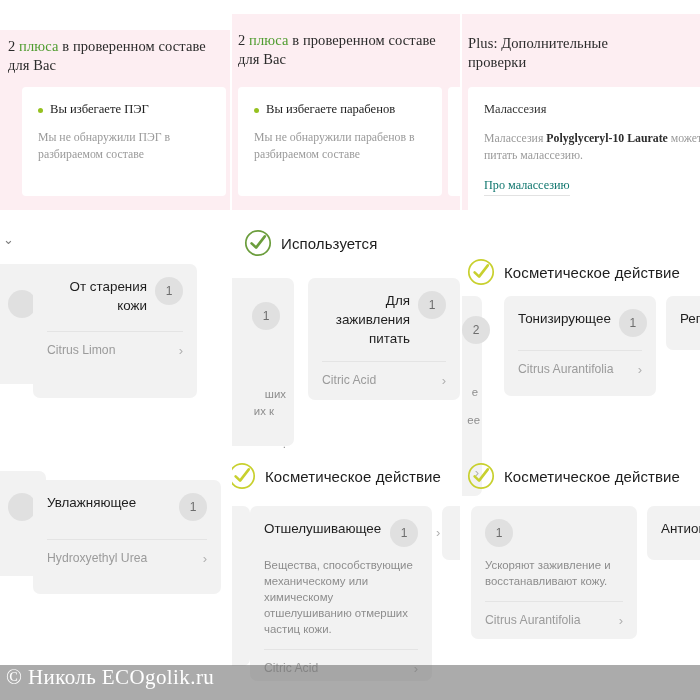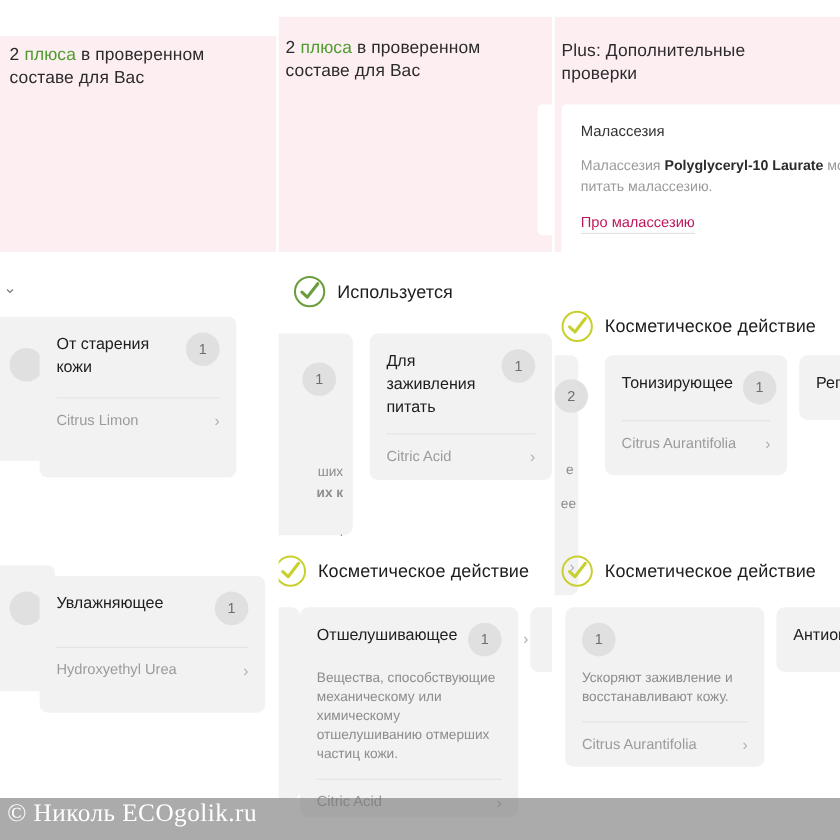--- a/index.html
+++ b/index.html
@@ -16,20 +16,21 @@
   #col1 { left: 0;   width: 232px; }
   #col2 { left: 232px; width: 230px; }
   #col3 { left: 462px; width: 238px; }
 
   .col-gap { position: absolute; top: 0; height: 700px; width: 2px; background: #ffffff; z-index: 30; }
 
   
   .hero {
     position: absolute; left: 0; right: 0;
     background: #fdeef2;
+    font-family: Liberation Serif, serif;
   }
   .hero-title {
     font-size: 14.5px; line-height: 19px; color: #2b2b2b;
     font-weight: 400; letter-spacing: .1px;
   }
   .hero-title .hl { color: #4f9c2f; }
 
   .white-card {
     background: #ffffff; border-radius: 4px;
     padding: 14px 16px 16px 16px;
@@ -39,35 +40,35 @@
     width: 5px; height: 5px; border-radius: 50%;
     background: #95c11f; margin-top: 7px; flex: none;
   }
   .bullet-label { font-size: 12.6px; line-height: 17px; color: #222; }
   .card-desc {
     font-size: 11.8px; line-height: 16.5px; color: #9a9a9a; margin-top: 11px;
   }
   .plain-title { font-size: 12.4px; line-height: 17px; color: #333; }
   .ing-strong { color: #2c2c2c; font-weight: 700; }
   .link-line {
-    font-size: 12.2px; color: #be185d; margin-top: 15px;
+    font-size: 12.2px; color: #0f766e; margin-top: 15px;
     border-bottom: 1px solid #e2e2e2; display: inline-block; padding-bottom: 2px;
   }
 
   
   .sec-head { display: flex; align-items: center; gap: 9px; }
   .sec-head .txt { font-size: 15px; color: #1d1d1d; letter-spacing: .1px; }
   .chk { flex: none; display: block; }
 
   
   .tile {
     background: #f2f2f2; border-radius: 7px; padding: 13px 14px 12px 14px;
     position: absolute;
   }
-  .tile-head { display: flex; align-items: flex-start; justify-content: space-between; gap: 8px; }
+  .tile-head { display: flex; align-items: flex-start; justify-content: space-between; gap: 8px; text-align: right; }
   .tile-title { font-size: 13.4px; line-height: 19px; color: #1e1e1e; }
   .count {
     flex: none; width: 28px; height: 28px; border-radius: 50%;
     background: #e0e0e0; color: #6d6d6d; font-size: 12px;
     display: flex; align-items: center; justify-content: center;
   }
   .tile-desc { font-size: 11.4px; line-height: 16px; color: #8d8d8d; margin-top: 10px; }
   .divider { height: 1px; background: #e4e4e4; margin: 12px 0 0 0; }
   .ing-row {
     display: flex; align-items: center; justify-content: space-between;
@@ -97,20 +98,27 @@
 <div class="stage">
 
   <div class="col" id="col1">
 
     <div class="hero" style="top:30px;height:180px;">
       <div class="hero-title" style="position:absolute;left:8px;top:7px;width:200px;">
         <span>2</span>
         <span class="hl">плюса</span><span> в проверенном составе для Вас</span>
       </div>
 
+      <div class="white-card" style="position:absolute;left:22px;top:57px;width:204px;height:109px;">
+        <div class="bullet-row">
+          <span class="dot"></span>
+          <span class="bullet-label">Вы избегаете ПЭГ</span>
+        </div>
+        <div class="card-desc">Мы не обнаружили ПЭГ в разбираемом составе</div>
+      </div>
     </div>
 
     <div class="tile" style="left:-40px;top:264px;width:86px;height:120px;border-radius:7px;">
       <div class="count" style="position:absolute;right:10px;top:26px;"></div>
     </div>
 
     <span class="caret" style="left:3px;top:232px;">⌄</span>
 
     <div class="tile" style="left:33px;top:264px;width:164px;height:134px;">
       <div class="tile-head">
@@ -142,36 +150,43 @@
   </div>
 
   <div class="col" id="col2">
 
     <div class="hero" style="top:14px;height:196px;">
       <div class="hero-title" style="position:absolute;left:6px;top:17px;width:205px;">
         <span>2</span>
         <span class="hl">плюса</span><span> в проверенном составе для Вас</span>
       </div>
 
+      <div class="white-card" style="position:absolute;left:6px;top:73px;width:204px;height:109px;">
+        <div class="bullet-row">
+          <span class="dot"></span>
+          <span class="bullet-label">Вы избегаете парабенов</span>
+        </div>
+        <div class="card-desc">Мы не обнаружили парабенов в разбираемом составе</div>
+      </div>
 
       <div class="white-card" style="position:absolute;left:216px;top:73px;width:22px;height:109px;"></div>
     </div>
 
     <div class="sec-head" style="position:absolute;left:12px;top:229px;">
       <svg class="chk" width="28" height="28" viewBox="0 0 28 28">
         <circle cx="14" cy="14" r="12.2" fill="none" stroke="#6b9d3c" stroke-width="1.7"></circle>
         <path d="M7.6 14.4 L12.1 18.6 L20.8 7.4" fill="none" stroke="#6b9d3c" stroke-width="2.6" stroke-linecap="round" stroke-linejoin="round"></path>
       </svg>
       <span class="txt">Используется</span>
     </div>
 
     <div class="tile" style="left:-50px;top:278px;width:112px;height:168px;">
       <div class="count" style="position:absolute;right:14px;top:24px;">1</div>
       <div class="tile-desc" style="position:absolute;right:8px;top:98px;text-align:right;">ших</div>
-      <div class="tile-desc" style="position:absolute;right:8px;top:115px;font-weight:bold;">их к</div>
+      <div class="tile-desc" style="position:absolute;right:20px;top:115px;">их к</div>
       <div class="tile-desc" style="position:absolute;right:8px;top:148px;text-align:right;">.</div>
     </div>
 
     <div class="tile" style="left:76px;top:278px;width:152px;height:122px;">
       <div class="tile-head">
         <div class="tile-title" style="max-width:92px;">Для заживления питать</div>
         <div class="count">1</div>
       </div>
       <div class="divider" style="margin-top:13px;"></div>
       <div class="ing-row">

